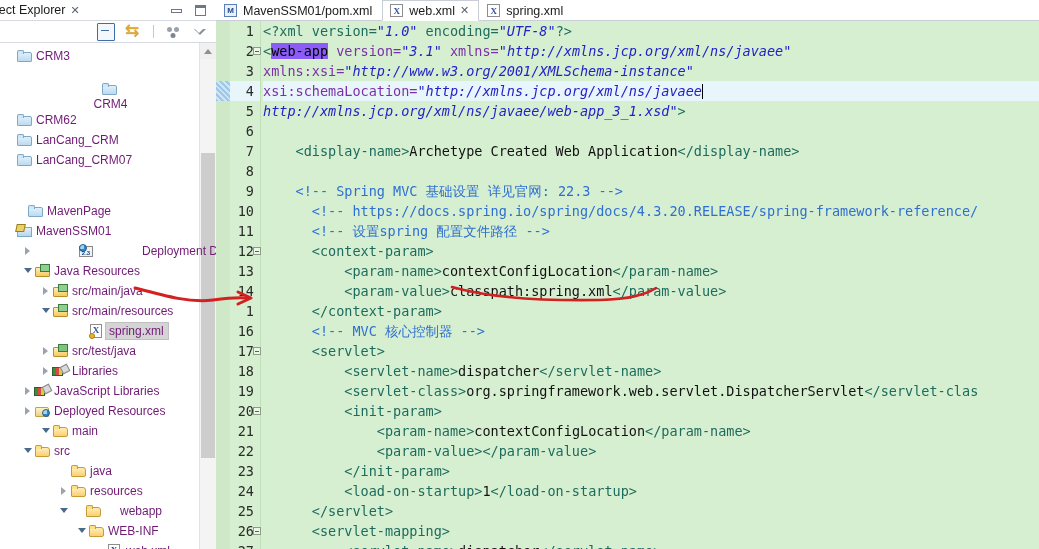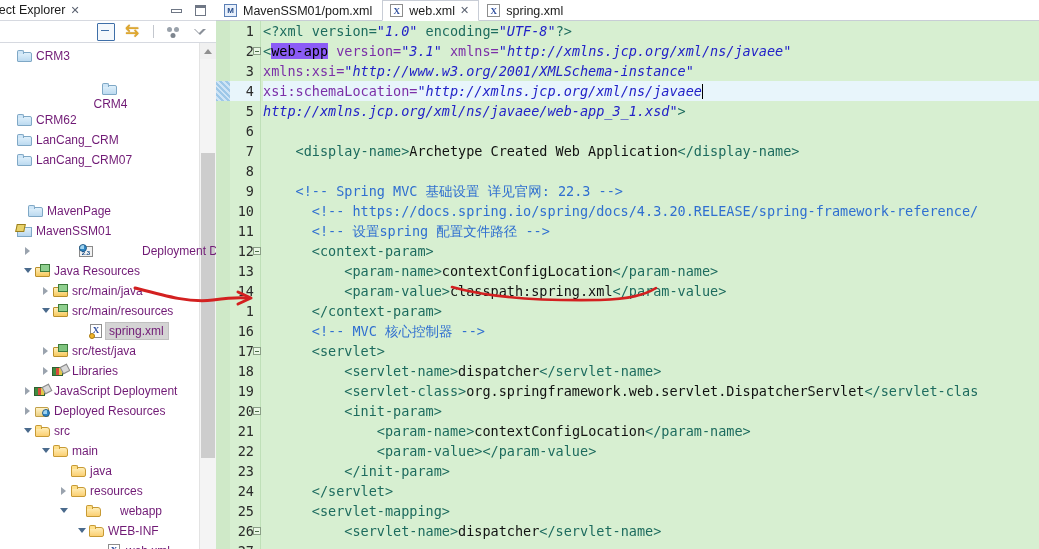--- a/index.html
+++ b/index.html
@@ -456,42 +456,42 @@
           <span class="ico">
             <span class="f-lib"></span>
           </span>
           <span class="lbl">Libraries</span>
         </div>
         <div class="row" style="padding-left: 21px;">
           <span class="arrow closed"></span>
           <span class="ico">
             <span class="f-lib"></span>
           </span>
-          <span class="lbl">JavaScript Deployment</span>
+          <span class="lbl">JavaScript Libraries</span>
         </div>
         <div class="row" style="padding-left: 21px;">
           <span class="arrow closed"></span>
           <span class="ico">
             <span class="f-depres"></span>
           </span>
           <span class="lbl">Deployed Resources</span>
+        </div>
+        <div class="row" style="padding-left: 39px;">
+          <span class="arrow open"></span>
+          <span class="ico">
+            <span class="f-yellow"></span>
+          </span>
+          <span class="lbl">main</span>
         </div>
         <div class="row" style="padding-left: 21px;">
           <span class="arrow open"></span>
           <span class="ico">
             <span class="f-yellow"></span>
           </span>
           <span class="lbl">src</span>
-        </div>
-        <div class="row" style="padding-left: 39px;">
-          <span class="arrow open"></span>
-          <span class="ico">
-            <span class="f-yellow"></span>
-          </span>
-          <span class="lbl">main</span>
         </div>
         <div class="row" style="padding-left: 57px; align-items: center;">
           <span class="arrow"></span>
           <span class="ico">
             <span class="f-yellow"></span>
           </span>
           <span class="lbl">java</span>
         </div>
         <div class="row" style="padding-left: 57px;">
           <span class="arrow closed"></span>
@@ -604,20 +604,21 @@
           <div class="ln"><span class="txt">          </span><span class="tag">&lt;param-value&gt;</span><span class="txt">classpath:spring.xml</span><span class="tag">&lt;/param-value&gt;</span></div>
           <div class="ln"><span class="txt">      </span><span class="tag">&lt;/context-param&gt;</span></div>
           <div class="ln"><span class="cmt">      &lt;!-- MVC 核心控制器 --&gt;</span></div>
           <div class="ln"><span class="txt">      </span><span class="tag">&lt;servlet&gt;</span></div>
           <div class="ln"><span class="txt">          </span><span class="tag">&lt;servlet-name&gt;</span><span class="txt">dispatcher</span><span class="tag">&lt;/servlet-name&gt;</span></div>
           <div class="ln"><span class="txt">          </span><span class="tag">&lt;servlet-class&gt;</span><span class="txt">org.springframework.web.servlet.DispatcherServlet</span><span class="tag">&lt;/servlet-clas</span></div>
           <div class="ln"><span class="txt">          </span><span class="tag">&lt;init-param&gt;</span></div>
           <div class="ln"><span class="txt">              </span><span class="tag">&lt;param-name&gt;</span><span class="txt">contextConfigLocation</span><span class="tag">&lt;/param-name&gt;</span></div>
           <div class="ln"><span class="txt">              </span><span class="tag">&lt;param-value&gt;</span><span class="tag">&lt;/param-value&gt;</span></div>
           <div class="ln"><span class="txt">          </span><span class="tag">&lt;/init-param&gt;</span></div>
+          <div class="ln"><span class="txt">          </span><span class="tag">&lt;load-on-startup&gt;</span><span class="txt">1</span><span class="tag">&lt;/load-on-startup&gt;</span></div>
           <div class="ln"><span class="txt">      </span><span class="tag">&lt;/servlet&gt;</span></div>
           <div class="ln"><span class="txt">      </span><span class="tag">&lt;servlet-mapping&gt;</span></div>
           <div class="ln"><span class="txt">          </span><span class="tag">&lt;servlet-name&gt;</span><span class="txt">dispatcher</span><span class="tag">&lt;/servlet-name&gt;</span></div>
         </div>
     </div>
   </div>
 
   <svg class="anno" viewBox="0 0 1039 549" xmlns="http://www.w3.org/2000/svg">
     <path d="M135,288 C165,296 190,303 213,300 C228,298 236,297 247,298" stroke="#d32020" stroke-width="3" fill="none" stroke-linecap="round"></path>
     <path d="M238,292 L251,298 L238,304" stroke="#d32020" stroke-width="3" fill="none" stroke-linecap="round" stroke-linejoin="round"></path>

